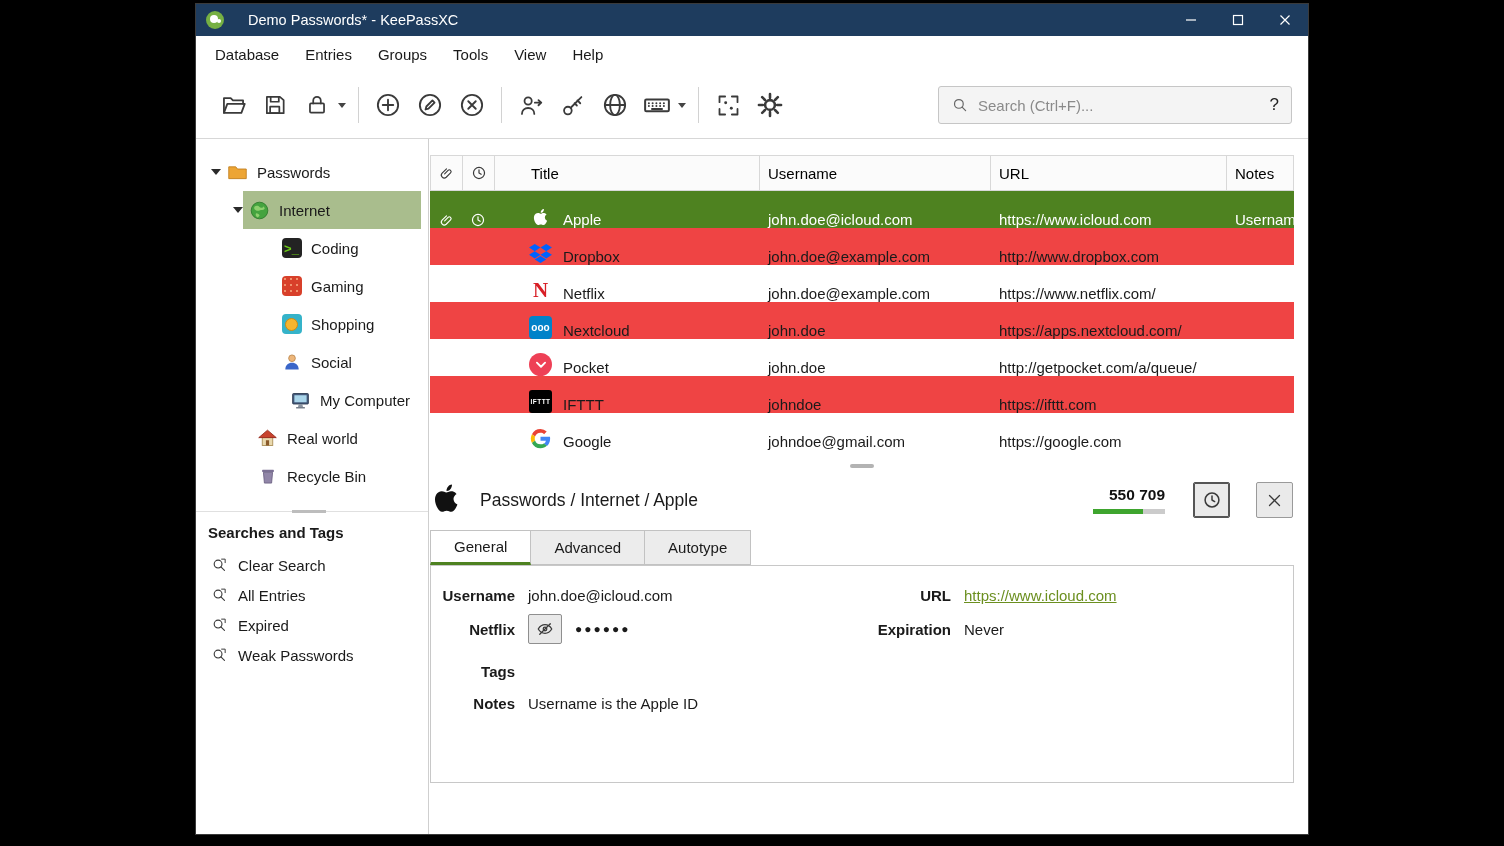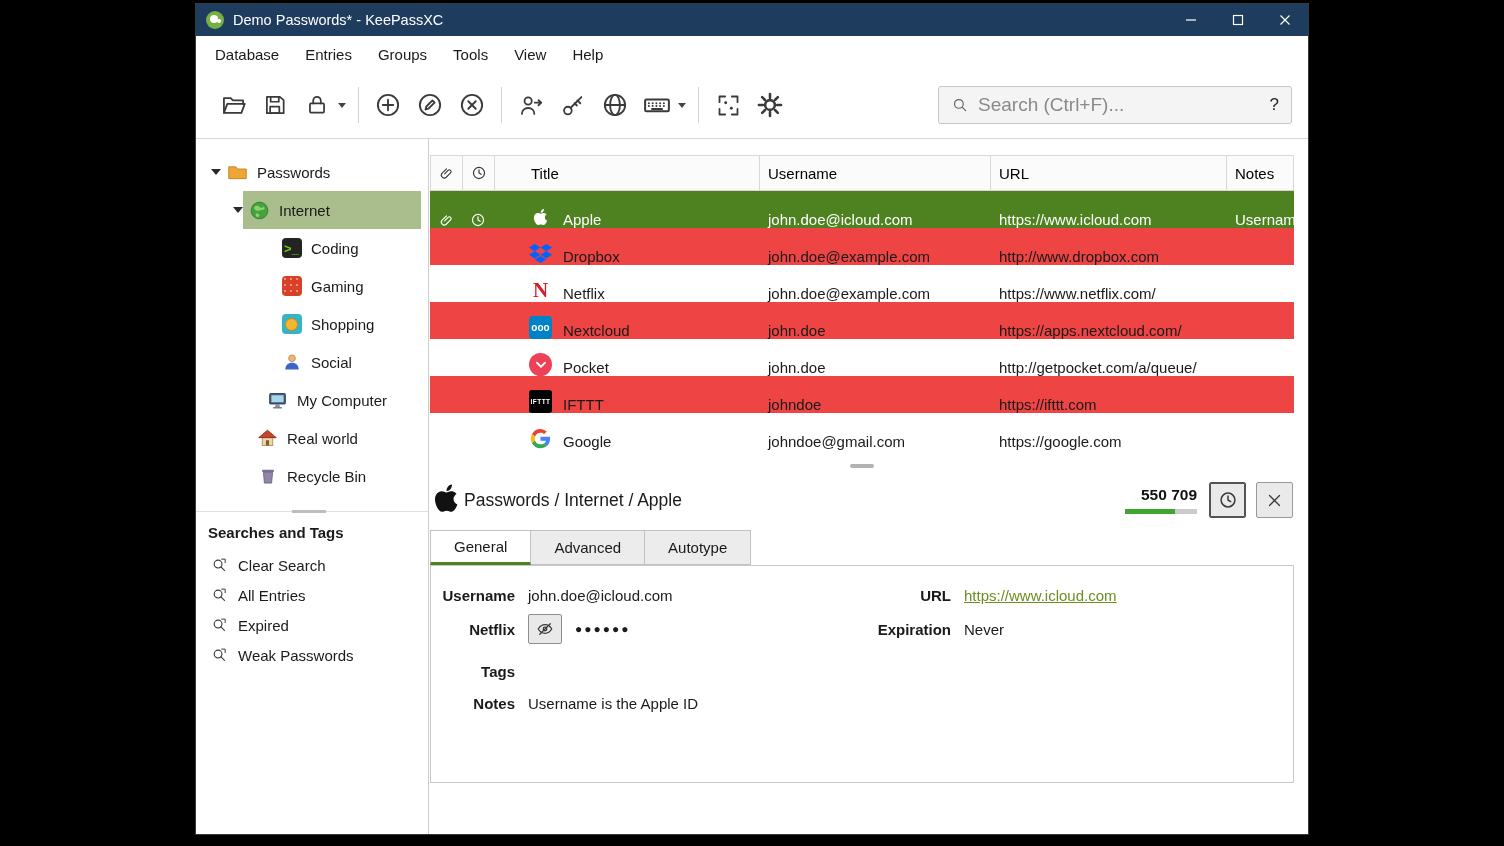--- a/index.html
+++ b/index.html
@@ -4,21 +4,21 @@
 <style>
   * { box-sizing: border-box; margin: 0; padding: 0; }
   html,body { width:1504px; height:846px; background:#000; overflow:hidden;
     font-family:"Liberation Sans", sans-serif; }
 
   .window { position:absolute; left:196px; top:4px; width:1112px; height:830px;
     background:#fff; display:flex; flex-direction:column; box-shadow:0 0 0 1px #3a3a3a; }
 
   
   .titlebar { height:32px; background:#1e3c5e; display:flex; align-items:center;
-    color:#fff; font-size:14.5px; padding-left:10px; gap:9px; flex:none; }
+    color:#fff; font-size:14.5px; padding-left:10px; gap:24px; flex:none; }
   .app-logo { width:18px; height:18px; border-radius:50%; background:#76b043; position:relative; flex:none; }
   .app-logo::before { content:""; position:absolute; left:4px; top:4px; width:8px; height:8px;
     background:#fff; border-radius:50%; }
   .app-logo::after { content:""; position:absolute; right:3px; top:8px; width:4px; height:4px;
     background:#fff; border-radius:50%; }
   .win-controls { margin-left:auto; display:flex; height:100%; }
   .win-btn { width:47px; height:100%; display:flex; align-items:center; justify-content:center; }
   .win-btn svg { stroke:#fff; stroke-width:1.2; fill:none; }
 
   
@@ -29,21 +29,21 @@
   
   .toolbar { height:67px; display:flex; align-items:center; padding:0 16px;
     border-bottom:1px solid #d7d7d7; background:#fff; flex:none; }
   .tb-btn { width:42px; height:46px; display:flex; align-items:center; justify-content:center; flex:none; }
   .si { fill:none; stroke:#3a3a3a; stroke-width:1.6; stroke-linecap:round; stroke-linejoin:round; }
   .tb-sep { width:1px; height:36px; background:#d2d2d2; margin:0 8px; flex:none; }
   .caret { width:0; height:0; border-left:4px solid transparent; border-right:4px solid transparent;
     border-top:5px solid #444; margin:0 4px 0 0; }
   .search-box { margin-left:auto; width:354px; height:38px; border:1px solid #c6c6c6; border-radius:3px;
     background:#f4f4f4; display:flex; align-items:center; padding:0 12px; gap:9px; }
-  .search-box input { border:none; background:transparent; outline:none; flex:1; font-size:19px; color:#000000; }
+  .search-box input { border:none; background:transparent; outline:none; flex:1; font-size:15px; color:#000000; }
   .search-box input::placeholder { color:#8a8a8a; }
   .help-q { font-size:17px; color:#222; }
 
   
   .content { flex:1; display:flex; min-height:0; }
 
   
   .sidebar { width:233px; border-right:1px solid #cfcfcf; padding-top:14px;
     display:flex; flex-direction:column; font-size:15px; color:#1a1a1a; flex:none; }
   .tree-row { height:38px; display:flex; align-items:center; padding-right:7px; }
@@ -95,21 +95,21 @@
   .bi-nextcloud { background:#0082c9; color:#fff; font-weight:bold; font-size:10px; letter-spacing:0; }
   .bi-pocket { background:#ee4056; border-radius:50%; }
   .bi-ifttt { background:#000; border-radius:3px; color:#fff; font-weight:bold; font-size:6.5px;
     letter-spacing:.5px; }
 
   .spacer-splitter { height:26px; position:relative; flex:none; }
   .spacer-splitter .handle { position:absolute; left:50%; top:14px; width:24px; height:4px;
     margin-left:-12px; background:#b3b3b3; border-radius:2px; }
 
   
-  .detail-head { display:flex; align-items:center; height:48px; flex:none; padding-right:1px; }
+  .detail-head { display:flex; align-items:center; height:48px; gap:16px; flex:none; padding-right:1px; }
   .breadcrumb { font-size:17.5px; color:#1a1a1a; }
   .totp-wrap { margin-left:auto; display:flex; flex-direction:column; align-items:flex-end; gap:5px;
     margin-right:12px; }
   .totp-code { font-weight:bold; font-size:15.5px; color:#111; }
   .totp-bar { width:72px; height:5px; background:#cbcbcb; }
   .totp-bar .fill { height:100%; width:70%; background:#3ea52e; }
   .icon-btn { width:37px; height:36px; border:1px solid #9a9a9a; background:#eaeaea; border-radius:2px;
     display:flex; align-items:center; justify-content:center; flex:none; }
   .icon-btn.focused { border:1px solid #555; box-shadow:0 0 0 1px #555 inset; }
   .icon-btn + .icon-btn { margin-left:10px; }
@@ -326,21 +326,21 @@
           <span class="gicon">
             <svg width="20" height="20" viewBox="0 0 24 24">
                 <circle cx="12" cy="7.5" r="4" fill="#edb67a" stroke="#b9854c" stroke-width="1"></circle>
                 <path d="M4 21c0-5 3.5-8 8-8s8 3 8 8z" fill="#3a66c9"></path>
               </svg>
           </span>
           <span class="lbl">Social</span>
         </div>
       </div>
 
-      <div class="tree-row" style="padding-left:65px">
+      <div class="tree-row" style="padding-left:88px">
         <div class="tr-body">
           <span class="gicon">
             <svg width="21" height="21" viewBox="0 0 24 24">
                 <rect x="3" y="4" width="18" height="12" rx="1" fill="#44597a" stroke="#2c3a50" stroke-width="1"></rect>
                 <rect x="5" y="6" width="14" height="8" fill="#a9d5ea"></rect>
                 <path d="M9 20h6l-1-4h-4z" fill="#8a93a0"></path>
                 <rect x="7" y="19.5" width="10" height="1.6" fill="#6f7884"></rect>
               </svg>
           </span>
           <span class="lbl">My Computer</span>

